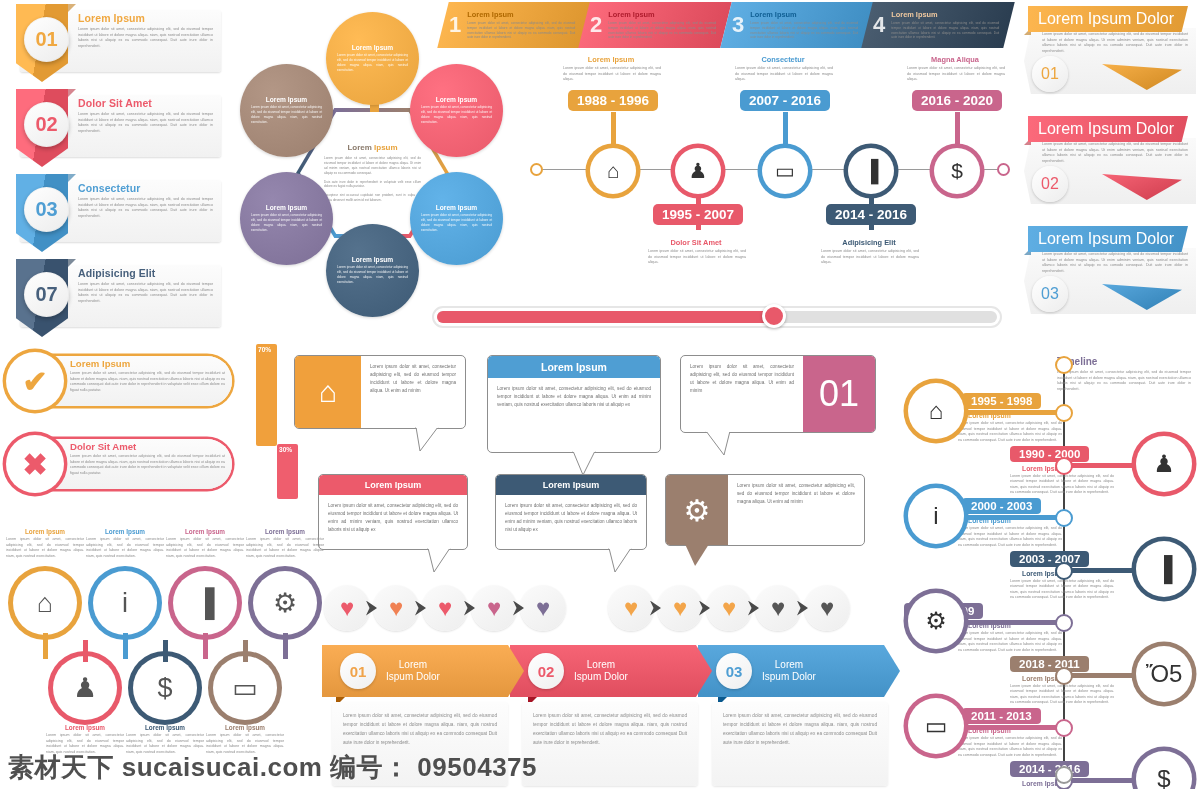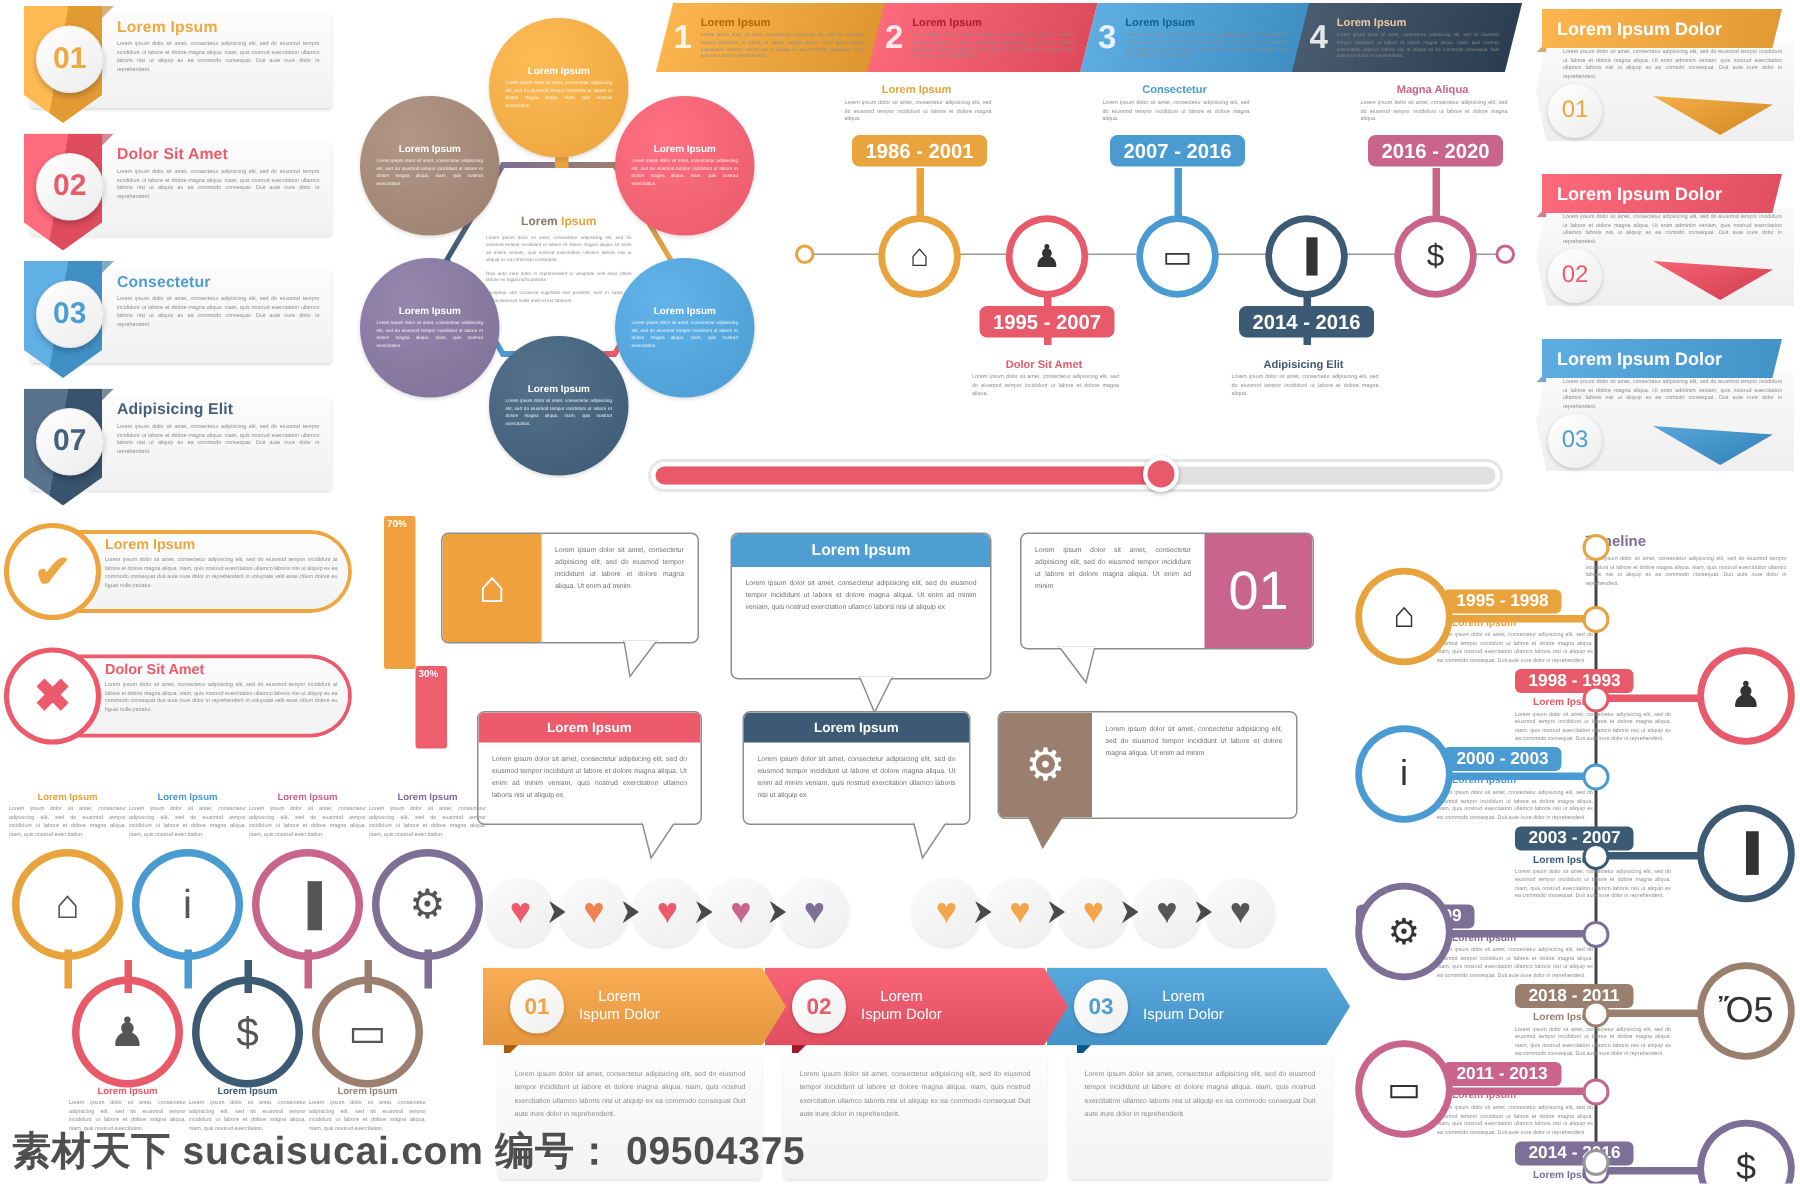--- a/index.html
+++ b/index.html
@@ -94,21 +94,21 @@
   
   .acards { position:absolute; left:1012px; top:2px; width:188px; }
   .ac { position:relative; height:102px; margin-bottom:8px; }
   .ac-body { position:absolute; left:12px; top:26px; width:172px; height:66px;
              background:linear-gradient(#fafafa,#efefef);
              clip-path:polygon(4% 0,100% 0,100% 100%,4% 100%,0 50%);
              box-shadow:0 1px 2px rgba(0,0,0,.12); }
   .ac-head { position:absolute; left:16px; top:4px; width:160px; height:26px;
              clip-path:polygon(0 0,100% 0,96% 100%,0 100%);
              display:flex; align-items:center; padding-left:10px; }
-  .ac-head span { font-size:12px; font-weight:bold; color:#fff; }
+  .ac-head span { font-size:16px; font-weight:normal; color:#fff; }
   .ac-shadow { position:absolute; left:12px; top:26px; width:7px; height:7px;
                clip-path:polygon(100% 0,100% 100%,0 100%); opacity:.55; }
   .ac-num { position:absolute; left:20px; top:54px; width:36px; height:36px; border-radius:50%;
             background:linear-gradient(145deg,#fff,#ededed); box-shadow:0 1px 3px rgba(0,0,0,.2);
             display:flex; align-items:center; justify-content:center; font-size:16px; }
   .ac-txt { position:absolute; left:30px; top:30px; width:146px; }
   .ac-tail { position:absolute; left:90px; top:62px; width:80px; height:26px;
              clip-path:polygon(0 0,100% 22%,56% 100%); }
 
   
@@ -321,21 +321,21 @@
 </div>
 
 <div class="htl">
   <div class="htl-line"></div>
   <div class="htl-cap" id="hcapL" style="left: 0px; border-color: rgb(232, 163, 61);"></div>
   <div class="htl-cap" id="hcapR" style="right: 0px; border-color: rgb(201, 101, 140);"></div>
 <div class="htl-stem" style="left: 80.5px; background: rgb(232, 163, 61); top: 60px; height: 48px;"></div>
     <div class="htl-node" style="left: 60px; box-shadow: rgb(232, 163, 61) 0px 0px 0px 4.5px;">
       <span>⌂</span>
     </div>
-    <div class="htl-pill" style="background: rgb(232, 163, 61); left: 38px; top: 38px;">1986 - 2001</div>
+    <div class="htl-pill" style="background: rgb(232, 163, 61); left: 38px; top: 38px;">1988 - 1996</div>
     <div class="htl-cap-t" style="color: rgb(232, 163, 61); left: 33px; top: 3px; width: 96px;">Lorem Ipsum</div>
     <div class="htl-desc lorem" style="left: 33px; top: 14px;">Lorem ipsum dolor sit amet, consectetur adipisicing elit, sed do eiusmod tempor incididunt ut labore et dolore magna aliqua.</div>
     <div class="htl-stem" style="left: 165.5px; background: rgb(232, 89, 106); top: 130px; height: 48px;"></div>
     <div class="htl-node" style="left: 145px; box-shadow: rgb(232, 89, 106) 0px 0px 0px 4.5px;">
       <span>♟</span>
     </div>
     <div class="htl-pill" style="background: rgb(232, 89, 106); left: 123px; top: 152px;">1995 - 2007</div>
     <div class="htl-cap-t" style="color: rgb(232, 89, 106); left: 118px; top: 186px; width: 96px;">Dolor Sit Amet</div>
     <div class="htl-desc lorem" style="left: 118px; top: 197px;">Lorem ipsum dolor sit amet, consectetur adipisicing elit, sed do eiusmod tempor incididunt ut labore et dolore magna aliqua.</div>
     <div class="htl-stem" style="left: 252.5px; background: rgb(74, 155, 209); top: 60px; height: 48px;"></div>
@@ -654,21 +654,21 @@
     <span>⌂</span>
   </div>
 <div class="vtl-pill" style="background: rgb(232, 163, 61); top: 393px; left: 962px; text-align: center;">1995 - 1998</div>
 <div class="vtl-sub" style="color: rgb(232, 163, 61); top: 412px; left: 968px;">Lorem Ipsum</div>
 <div class="vtl-body lorem" style="top: 421px; left: 958px;">Lorem ipsum dolor sit amet, consectetur adipisicing elit, sed do eiusmod tempor incididunt ut labore et dolore magna aliqua. niam, quis nostrud exercitation ullamco laboris nisi ut aliquip ex ea commodo consequat. Duit aute irure dolor in reprehenderit.</div>
 <div class="vtl-dot" style="top: 456.5px; border-color: rgb(232, 89, 106);"></div>
 <div class="vtl-stem" style="background: rgb(232, 89, 106); top: 462.5px; left: 1064px; width: 104px;"></div>
 <div class="vtl-icon" style="top: 435.5px; left: 1136px; box-shadow: rgb(232, 89, 106) 0px 0px 0px 4.5px;">
     <span>♟</span>
   </div>
-<div class="vtl-pill" style="background: rgb(232, 89, 106); top: 445.5px; left: 1010px;">1998 - 1993</div>
+<div class="vtl-pill" style="background: rgb(232, 89, 106); top: 445.5px; left: 1010px;">1990 - 2000</div>
 <div class="vtl-sub" style="color: rgb(232, 89, 106); top: 464.5px; left: 1022px;">Lorem Ipsum</div>
 <div class="vtl-body lorem" style="top: 473.5px; left: 1010px;">Lorem ipsum dolor sit amet, consectetur adipisicing elit, sed do eiusmod tempor incididunt ut labore et dolore magna aliqua. niam, quis nostrud exercitation ullamco laboris nisi ut aliquip ex ea commodo consequat. Duit aute irure dolor in reprehenderit.</div>
 <div class="vtl-dot" style="top: 509px; border-color: rgb(74, 155, 209);"></div>
 <div class="vtl-stem" style="background: rgb(74, 155, 209); top: 515px; left: 960px; width: 104px;"></div>
 <div class="vtl-icon" style="top: 488px; left: 908px; box-shadow: rgb(74, 155, 209) 0px 0px 0px 4.5px;">
     <span>i</span>
   </div>
 <div class="vtl-pill" style="background: rgb(74, 155, 209); top: 498px; left: 962px;">2000 - 2003</div>
 <div class="vtl-sub" style="color: rgb(74, 155, 209); top: 517px; left: 968px;">Lorem Ipsum</div>
 <div class="vtl-body lorem" style="top: 526px; left: 958px;">Lorem ipsum dolor sit amet, consectetur adipisicing elit, sed do eiusmod tempor incididunt ut labore et dolore magna aliqua. niam, quis nostrud exercitation ullamco laboris nisi ut aliquip ex ea commodo consequat. Duit aute irure dolor in reprehenderit.</div>

